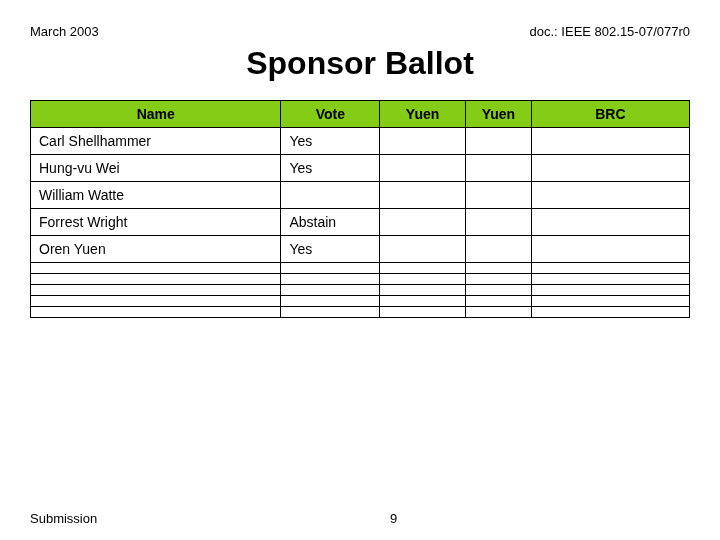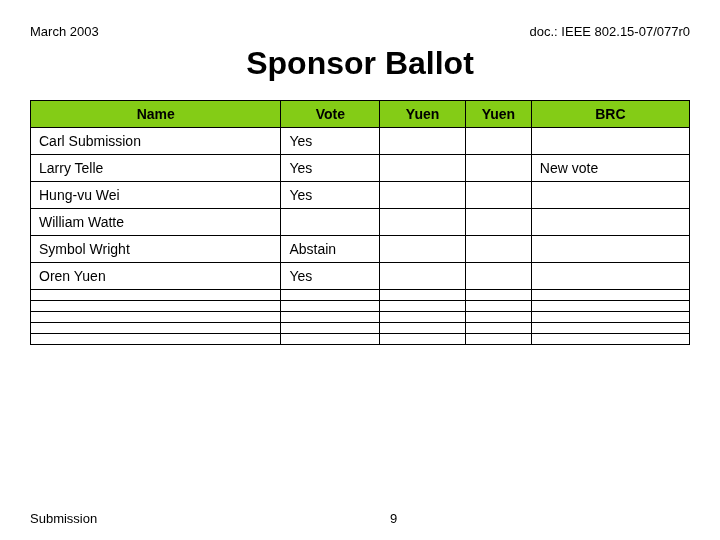--- a/index.html
+++ b/index.html
@@ -116,49 +116,42 @@
         <tr>
           <th>Name</th>
           <th>Vote</th>
           <th>Yuen</th>
           <th>Yuen</th>
           <th>BRC</th>
         </tr>
       </thead>
       <tbody id="table-body">
       <tr>
-            <td>Carl Submission</td>
+            <td>Carl Shellhammer</td>
             <td>Yes</td>
             <td></td>
             <td></td>
             <td></td>
-          </tr>
-          <tr>
-            <td>Larry Telle</td>
-            <td>Yes</td>
-            <td></td>
-            <td></td>
-            <td>New vote</td>
           </tr>
           <tr>
             <td>Hung-vu Wei</td>
             <td>Yes</td>
             <td></td>
             <td></td>
             <td></td>
           </tr>
           <tr>
             <td>William Watte</td>
             <td></td>
             <td></td>
             <td></td>
             <td></td>
           </tr>
           <tr>
-            <td>Symbol Wright</td>
+            <td>Forrest Wright</td>
             <td>Abstain</td>
             <td></td>
             <td></td>
             <td></td>
           </tr>
           <tr>
             <td>Oren Yuen</td>
             <td>Yes</td>
             <td></td>
             <td></td>

